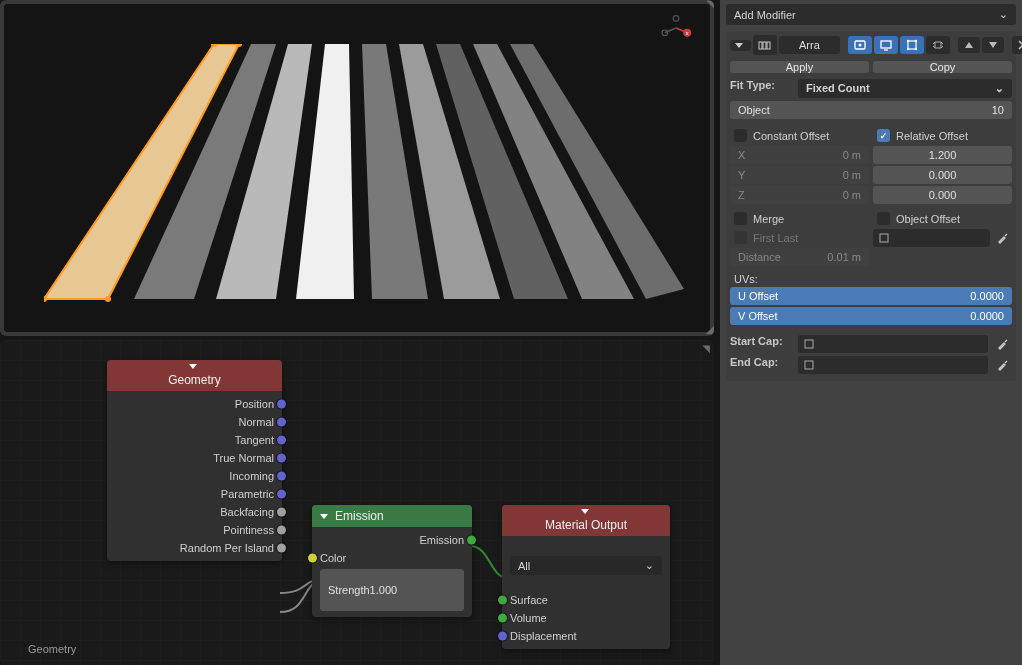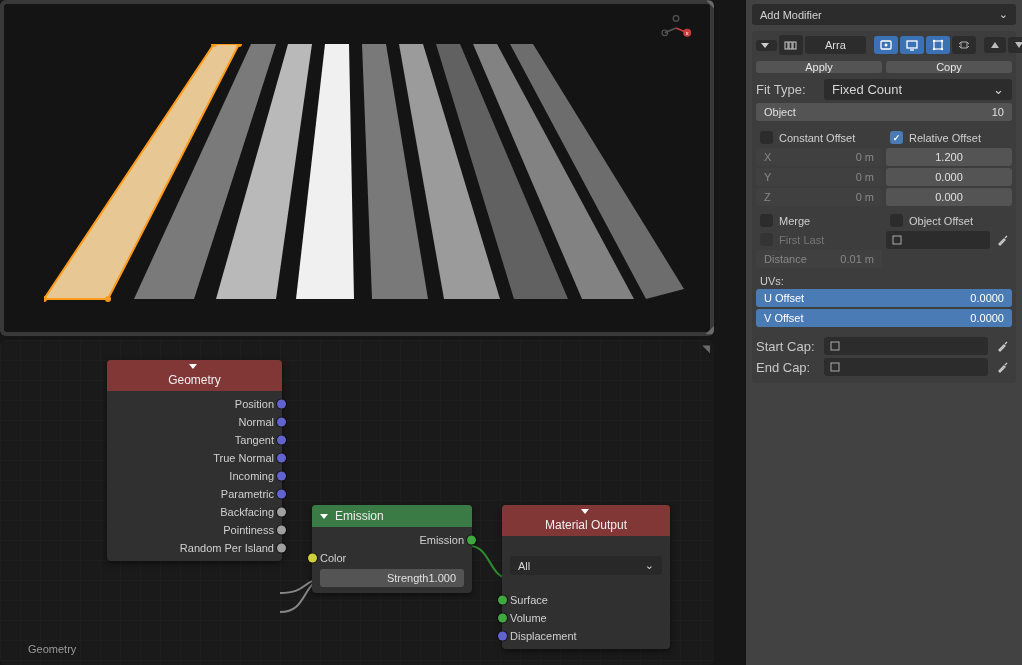--- a/index.html
+++ b/index.html
@@ -25,37 +25,37 @@
 .node-body { padding: 4px 0; }
 .node-row { display: flex; align-items: center; justify-content: flex-end; padding: 3px 8px; position: relative; font-size: 11px; color: #d0d0d0; }
 .node-row.left { justify-content: flex-start; }
 .socket { width: 9px; height: 9px; border-radius: 50%; position: absolute; top: 50%; transform: translateY(-50%); box-shadow: 0 0 0 1px rgba(0,0,0,0.5); }
 .socket.out { right: -4px; }
 .socket.in { left: -4px; }
 .s-vec { background: #6363cf; }
 .s-float { background: #a0a0a0; }
 .s-color { background: #cfcf3a; }
 .s-shader { background: #3fa83f; }
-.node-field { background: #545454; border-radius: 3px; display: flex; justify-content: flex-end; padding: 3px 8px; margin: 2px 8px; font-size: 11px; color:#e0e0e0;}
+.node-field { background: #545454; border-radius: 3px; display: flex; justify-content: flex-start; padding: 15px 8px; margin: 2px 8px; font-size: 11px; color:#e0e0e0;}
 .node-select { background: #282828; border-radius: 3px; padding: 3px 8px; margin: 16px 8px; display:flex; justify-content:space-between; align-items:center; font-size: 11px; }
 .tri { display:inline-block; width:0; height:0; border-left:4px solid transparent; border-right:4px solid transparent; border-top:5px solid #ccc; margin-right:3px;}
 .triw { border-top-color:#fff; }
 
 
-.right-panel { position: absolute; right: 0; top: 0; width: 276px; height: 665px; background: #424242; padding: 4px 6px; }
+.right-panel { position: absolute; right: 0; top: 0; width: 302px; height: 665px; background: #424242; padding: 4px 6px; }
 .add-mod { background: #2c2c2c; border-radius: 3px; padding: 4px 8px; display: flex; justify-content: space-between; align-items: center; margin-bottom: 6px; }
 .mod-subpanel { background: #3d3d3d; border-radius: 4px; padding: 4px; }
 .mod-header-row { display: flex; align-items: center; gap: 2px; margin-bottom: 6px; }
 .mod-chip { background: #2c2c2c; border-radius: 3px; padding: 3px 5px; display: flex; align-items: center; justify-content:center; }
 .mod-chip.active { background: #3a72b5; }
 .mod-chip svg, .svgicon svg { display:block; }
 .mod-name-field { background:#2c2c2c; border-radius:3px; padding:3px 20px; flex:0 0 42px; font-size:11px; color:#ddd;}
 .btn-row { display: flex; gap: 4px; margin-bottom: 6px; }
 .btn-wide { flex: 1; background: #545454; border-radius: 3px; text-align: center; font-size: 11px; color:#e8e8e8;}
-.prop-row { display: flex; align-items: center; gap: 6px; margin: 3px 0; font-size: 13px; }
+.prop-row { display: flex; gap: 6px; margin: 3px 0; font-size: 11px; font-weight: bold; }
 .prop-label { flex: 0 0 62px; text-align: left; color:#c8c8c8;}
 .prop-field { flex: 1; background: #2c2c2c; border-radius: 3px; padding: 3px 8px; display: flex; justify-content: space-between; }
 .num-field { background: #545454; border-radius: 3px; padding: 3px 8px; display: flex; justify-content: space-between; font-size: 11px; color:#e0e0e0;}
 .num-field.dark { background:#404040; color:#888;}
 .num-field.blue { background:#4a7bb5; color:#fff;}
 .two-col { display: flex; gap: 4px; margin-bottom: 3px; }
 .col { flex: 1; display: flex; flex-direction: column; gap: 2px; }
 .check-row { display: flex; align-items: center; gap: 6px; padding: 2px 4px; font-size: 11px; color:#d0d0d0;}
 .checkbox { width: 13px; height: 13px; background: #2c2c2c; border-radius: 3px; display: flex; align-items: center; justify-content: center; }
 .checkbox.checked { background: #4a7bb5; }

